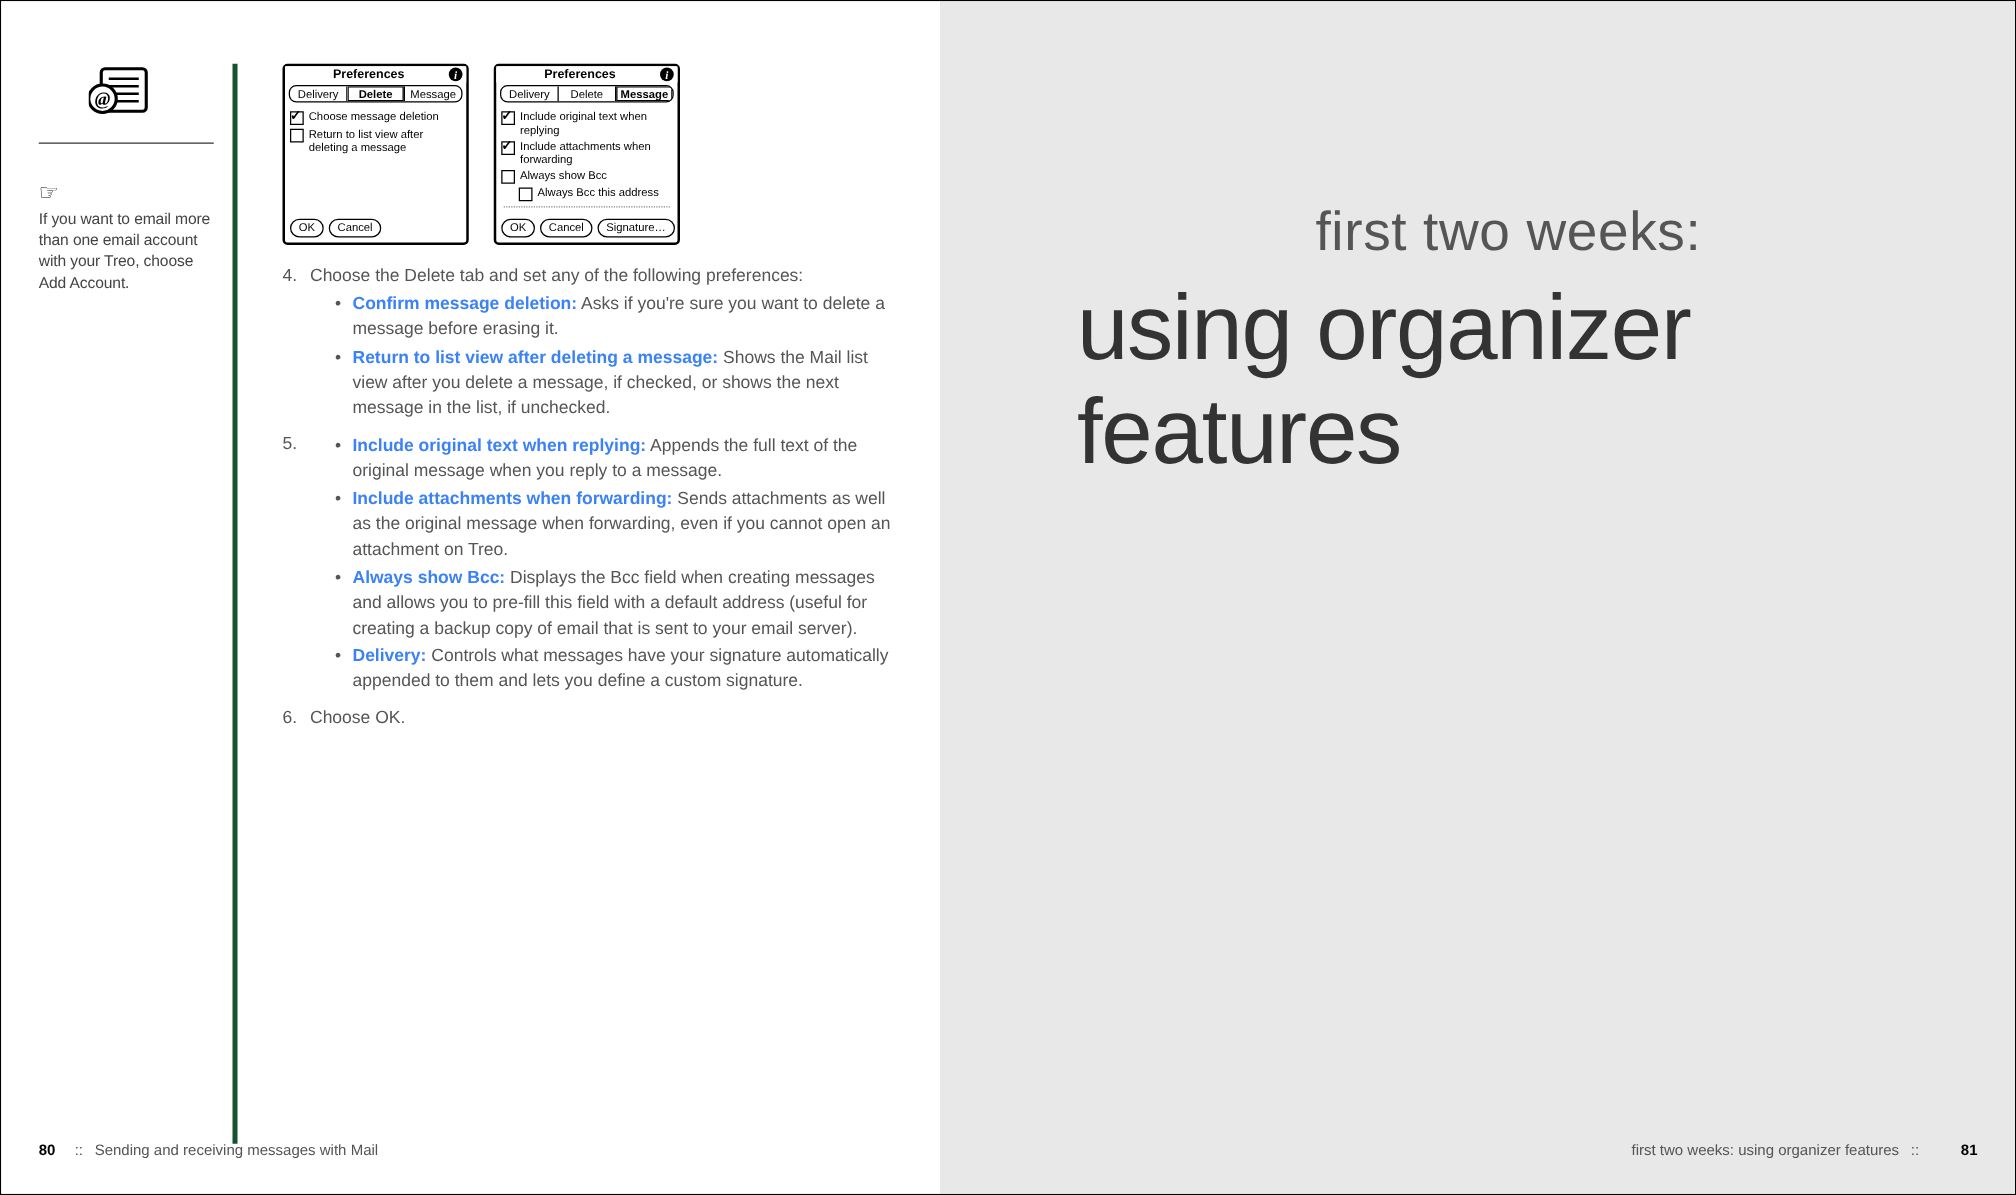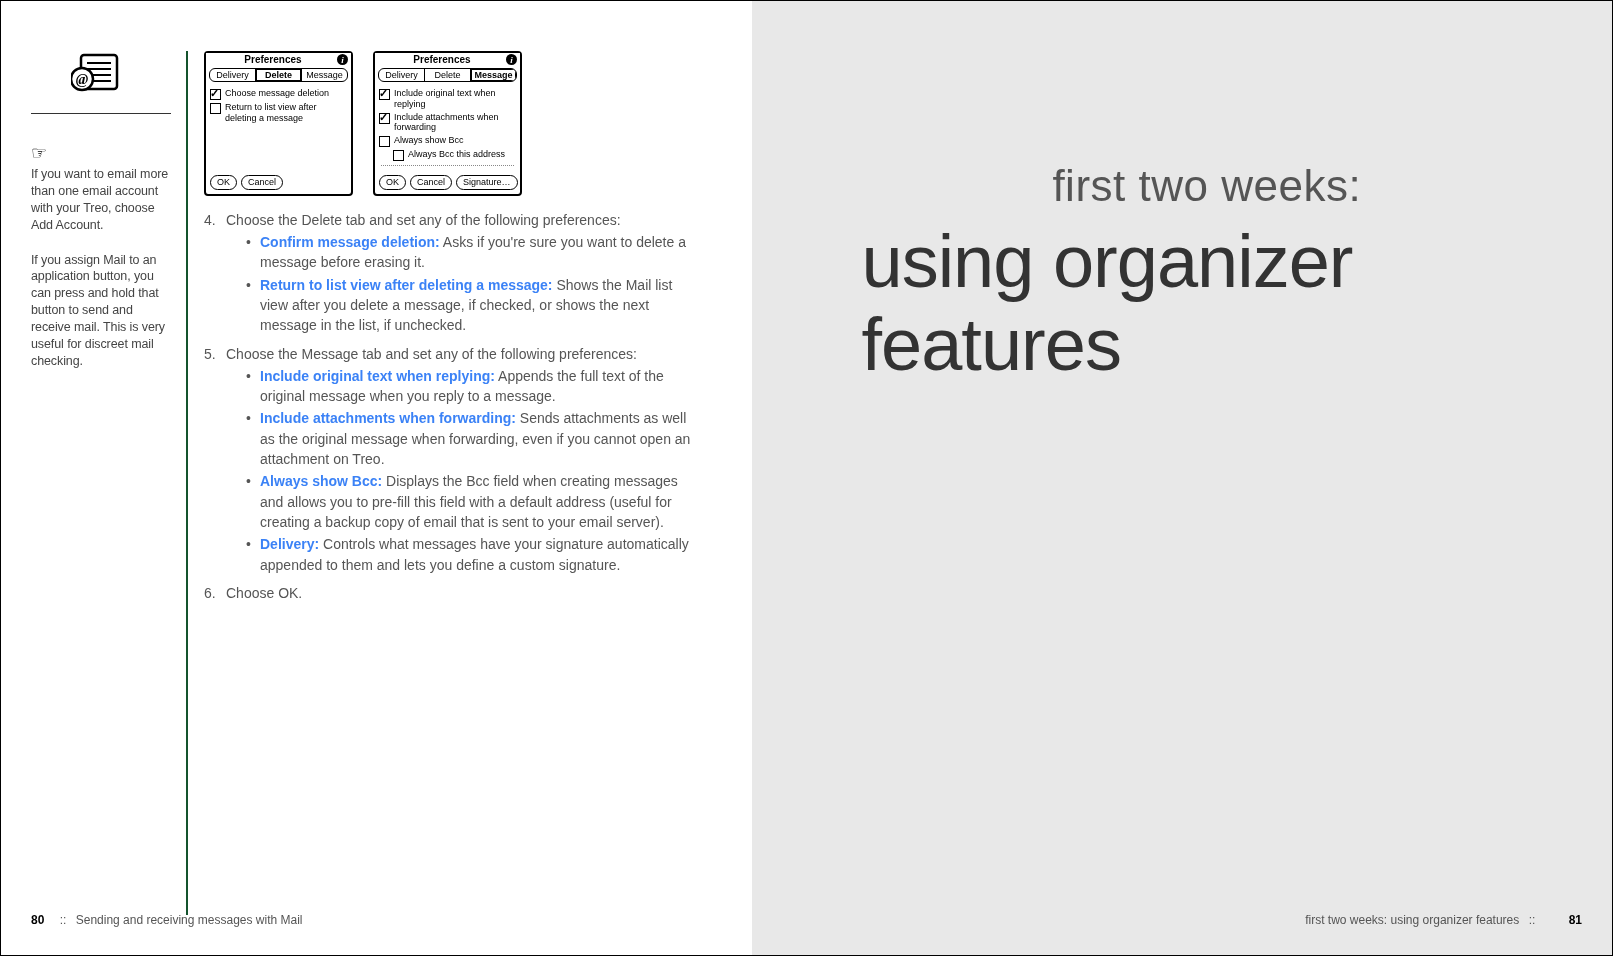--- a/index.html
+++ b/index.html
@@ -63,22 +63,22 @@
     font-size: 12.5px;
     line-height: 1.35;
     color: #444;
     margin-bottom: 18px;
     font-stretch: condensed;
     letter-spacing: -0.1px;
   }
 
   .main-col {
     flex: 1;
-    border-left: 2px solid #14532d;
-    padding-left: 16px;
+    border-left: 4px solid #14532d;
+    padding-left: 36px;
     max-width: 500px;
   }
 
   
   .dialogs-row {
     display: flex;
     gap: 20px;
     margin-bottom: 14px;
   }
   .pref-dialog {
@@ -270,21 +270,20 @@
         <line x1="16" x2="40" y1="12" y2="12" stroke="#000" stroke-width="2"></line>
         <line x1="16" x2="40" y1="18" y2="18" stroke="#000" stroke-width="2"></line>
         <line x1="16" x2="40" y1="24" y2="24" stroke="#000" stroke-width="2"></line>
         <line x1="16" x2="40" y1="30" y2="30" stroke="#000" stroke-width="2"></line>
         <circle cx="11" cy="28" r="11" fill="#fff" stroke="#000" stroke-width="2.5"></circle>
         <text x="11" y="33" text-anchor="middle" font-size="15" font-style="italic" font-family="serif" font-weight="bold">@</text>
       </svg>
       <hr class="sidebar-divider">
       <span class="tip-icon">☞</span>
       <div class="sidebar-tip">If you want to email more than one email account with your Treo, choose Add Account.</div>
-      <div class="sidebar-tip">If you assign Mail to an application button, you can press and hold that button to send and receive mail. This is very useful for discreet mail checking.</div>
     </div>
 
     <div class="main-col">
 
       <div class="dialogs-row">
 
         <div class="pref-dialog">
           <div class="pref-title-row">
             <span class="pref-title">Preferences</span>
             <span class="info-i">i</span>
@@ -357,21 +356,20 @@
             <ul class="bullet-list">
               <li><span class="bullet-term">Confirm message deletion:</span><span> Asks if you're sure you want to delete a message before erasing it.</span></li>
               <li><span class="bullet-term">Return to list view after deleting a message:</span><span> Shows the Mail list view after you delete a message, if checked, or shows the next message in the list, if unchecked.</span></li>
             </ul>
           </div>
         </div>
 
         <div class="step">
           <div class="step-num">5.</div>
           <div class="step-content">
-            <span>Choose the Message tab and set any of the following preferences:</span>
             <ul class="bullet-list">
               <li><span class="bullet-term">Include original text when replying:</span><span> Appends the full text of the original message when you reply to a message.</span></li>
               <li><span class="bullet-term">Include attachments when forwarding:</span><span> Sends attachments as well as the original message when forwarding, even if you cannot open an attachment on Treo.</span></li>
               <li><span class="bullet-term">Always show Bcc:</span><span> Displays the Bcc field when creating messages and allows you to pre-fill this field with a default address (useful for creating a backup copy of email that is sent to your email server).</span></li>
               <li><span class="bullet-term">Delivery:</span><span> Controls what messages have your signature automatically appended to them and lets you define a custom signature.</span></li>
             </ul>
           </div>
         </div>
 
         <div class="step">

